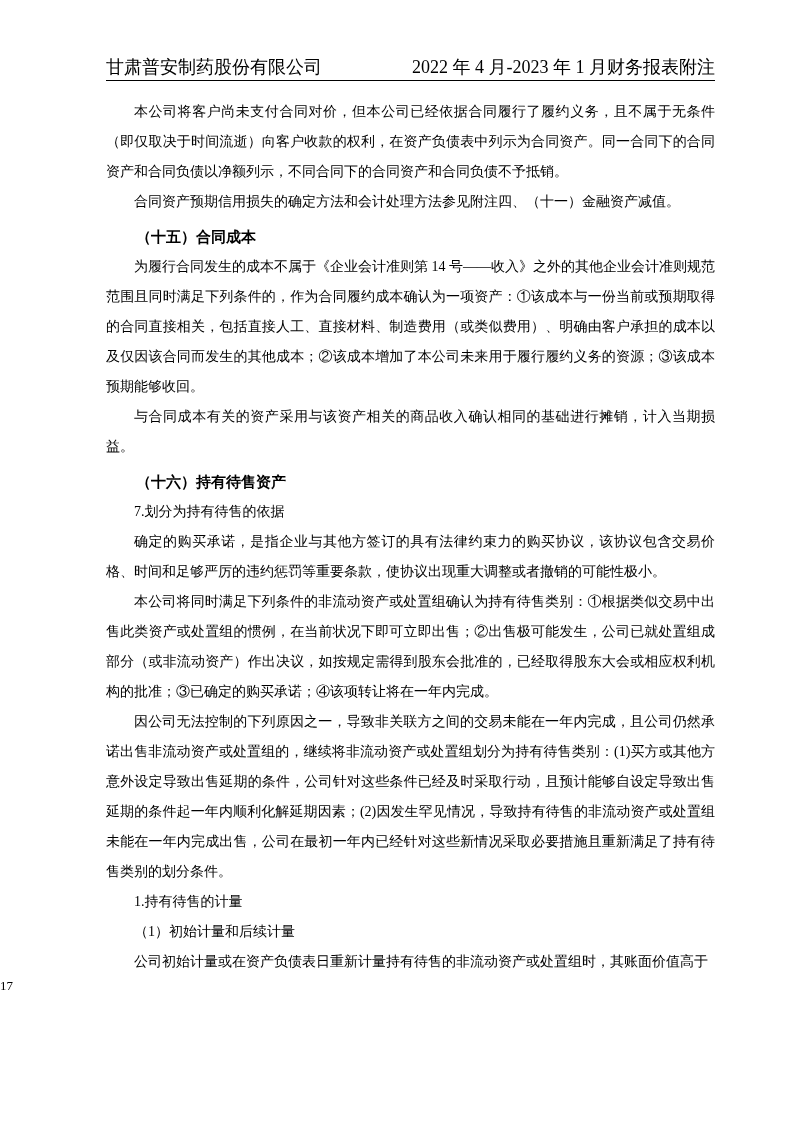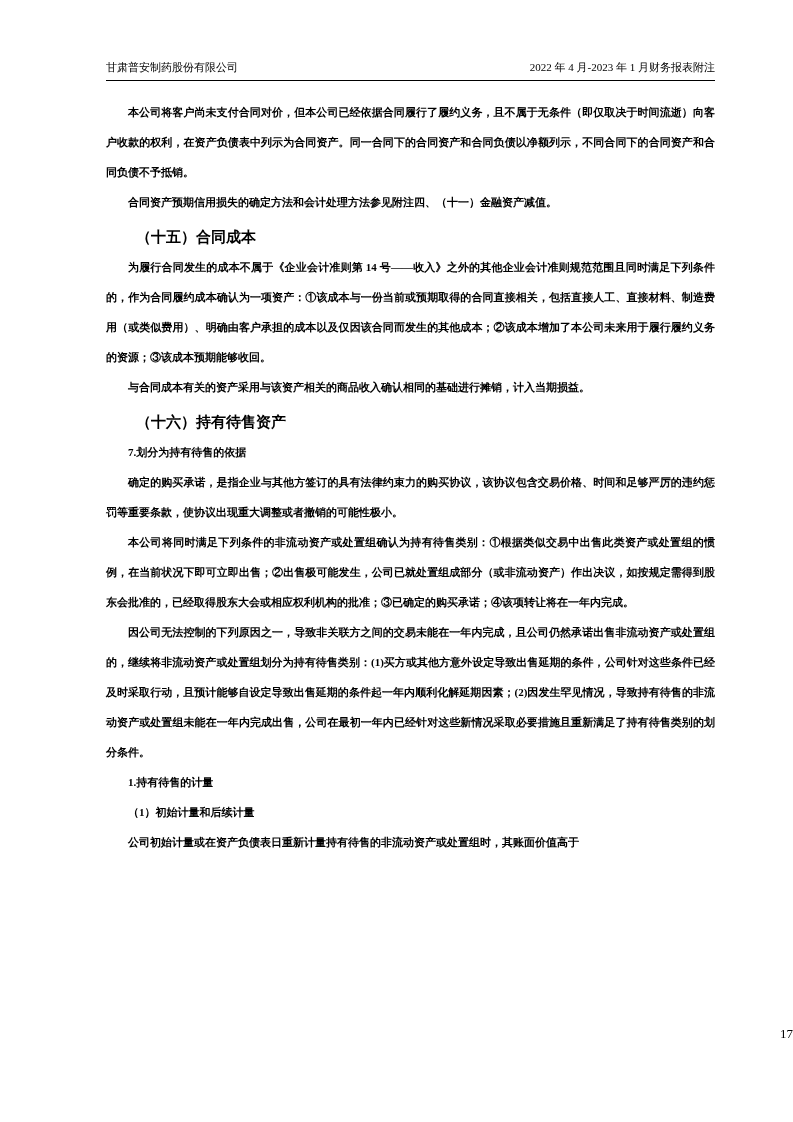--- a/index.html
+++ b/index.html
@@ -13,46 +13,46 @@
     overflow:hidden;
   }
   .page-header {
     position:absolute;
     left:106px; right:78px; top:59px;
     display:flex;
     justify-content:space-between;
     align-items:flex-end;
     border-bottom:1.5px solid #000;
     padding-bottom:4px;
-    font-size:11px;
+    font-size:18px;
     line-height:17px;
     white-space:nowrap;
   }
   .doc-content {
     position:absolute;
     left:106px; right:78px; top:97px;
     text-align:justify;
     text-justify:inter-ideograph;
   }
   .doc-content p, .doc-content h3 {
     margin:0;
     text-indent:2em;
-    font-size:11px;
+    font-size:14px;
     line-height:30px;
-    font-weight:bold;
+    font-weight:normal;
   }
   .doc-content h3.heading {
     font-weight:bold;
     font-size:15px;
     margin-top:5px;
   }
   .page-footer {
     position:absolute;
-    left:0; right:0; top:1025px;
-    text-align:right;
+    left:0; right:0; top:977px;
+    text-align:left;
     font-size:13px;
     line-height:17px;
   }
 </style>
 </head>
 <body>
 
 <div class="page">
 
   <div class="page-header">

